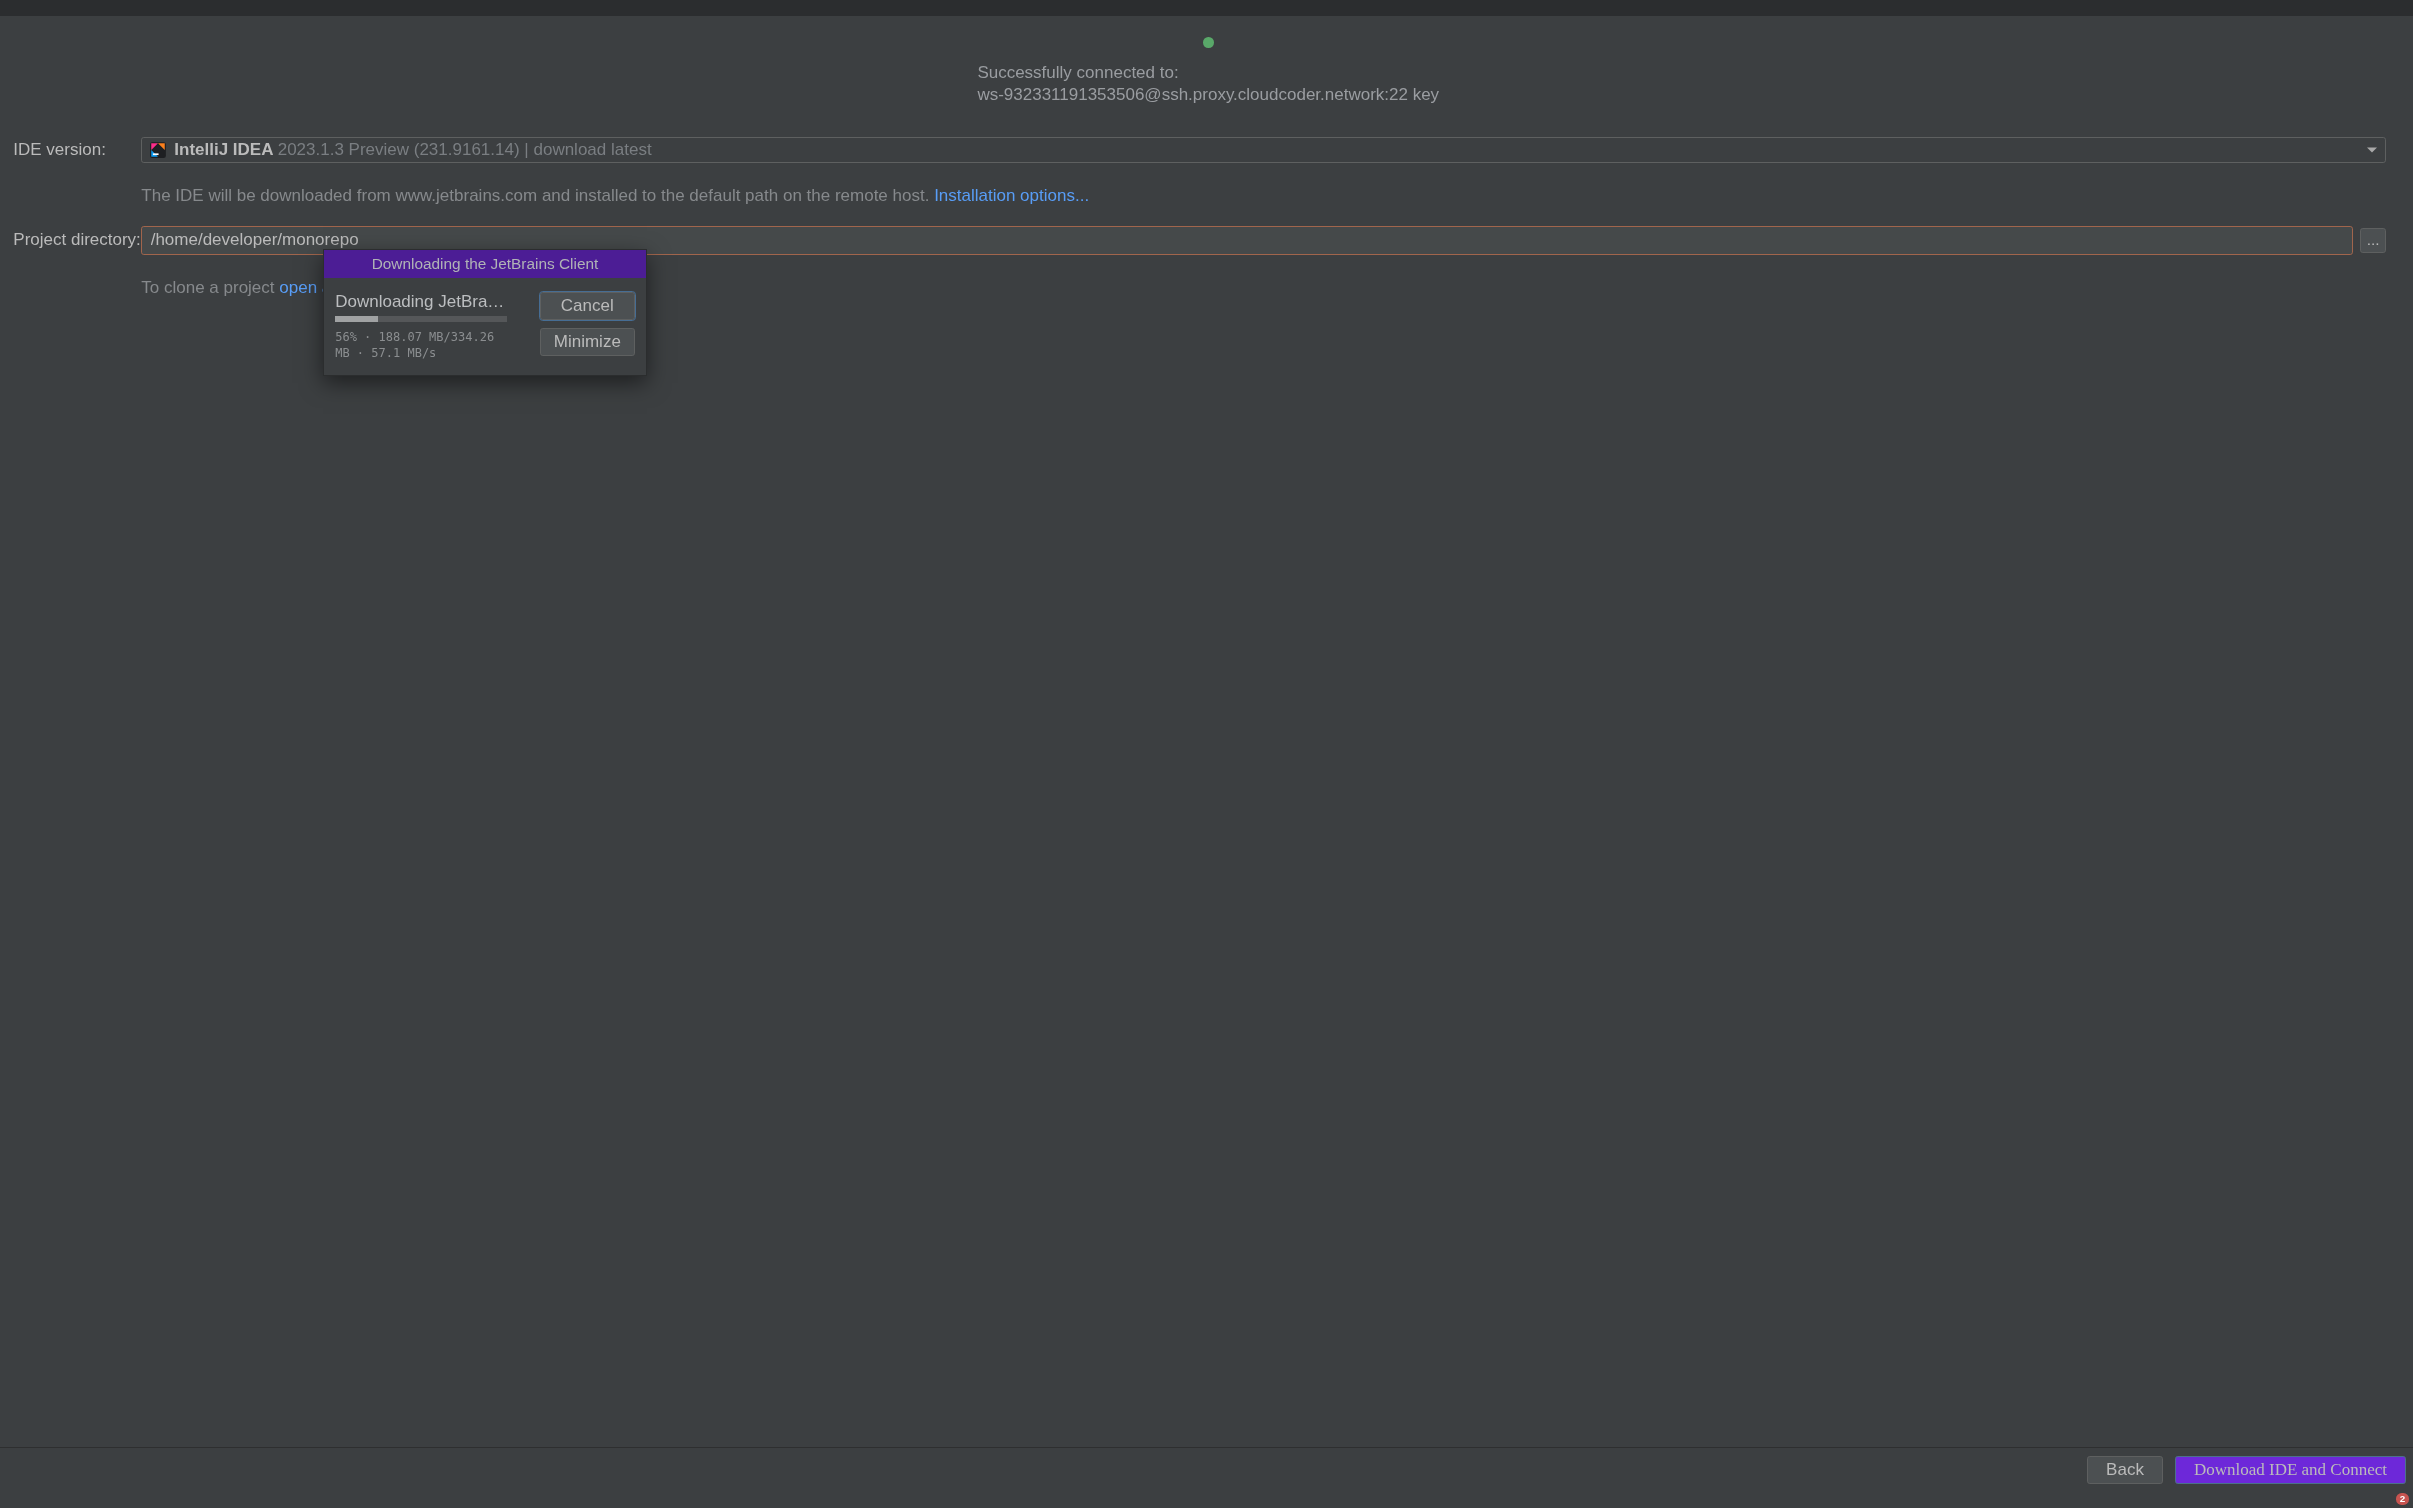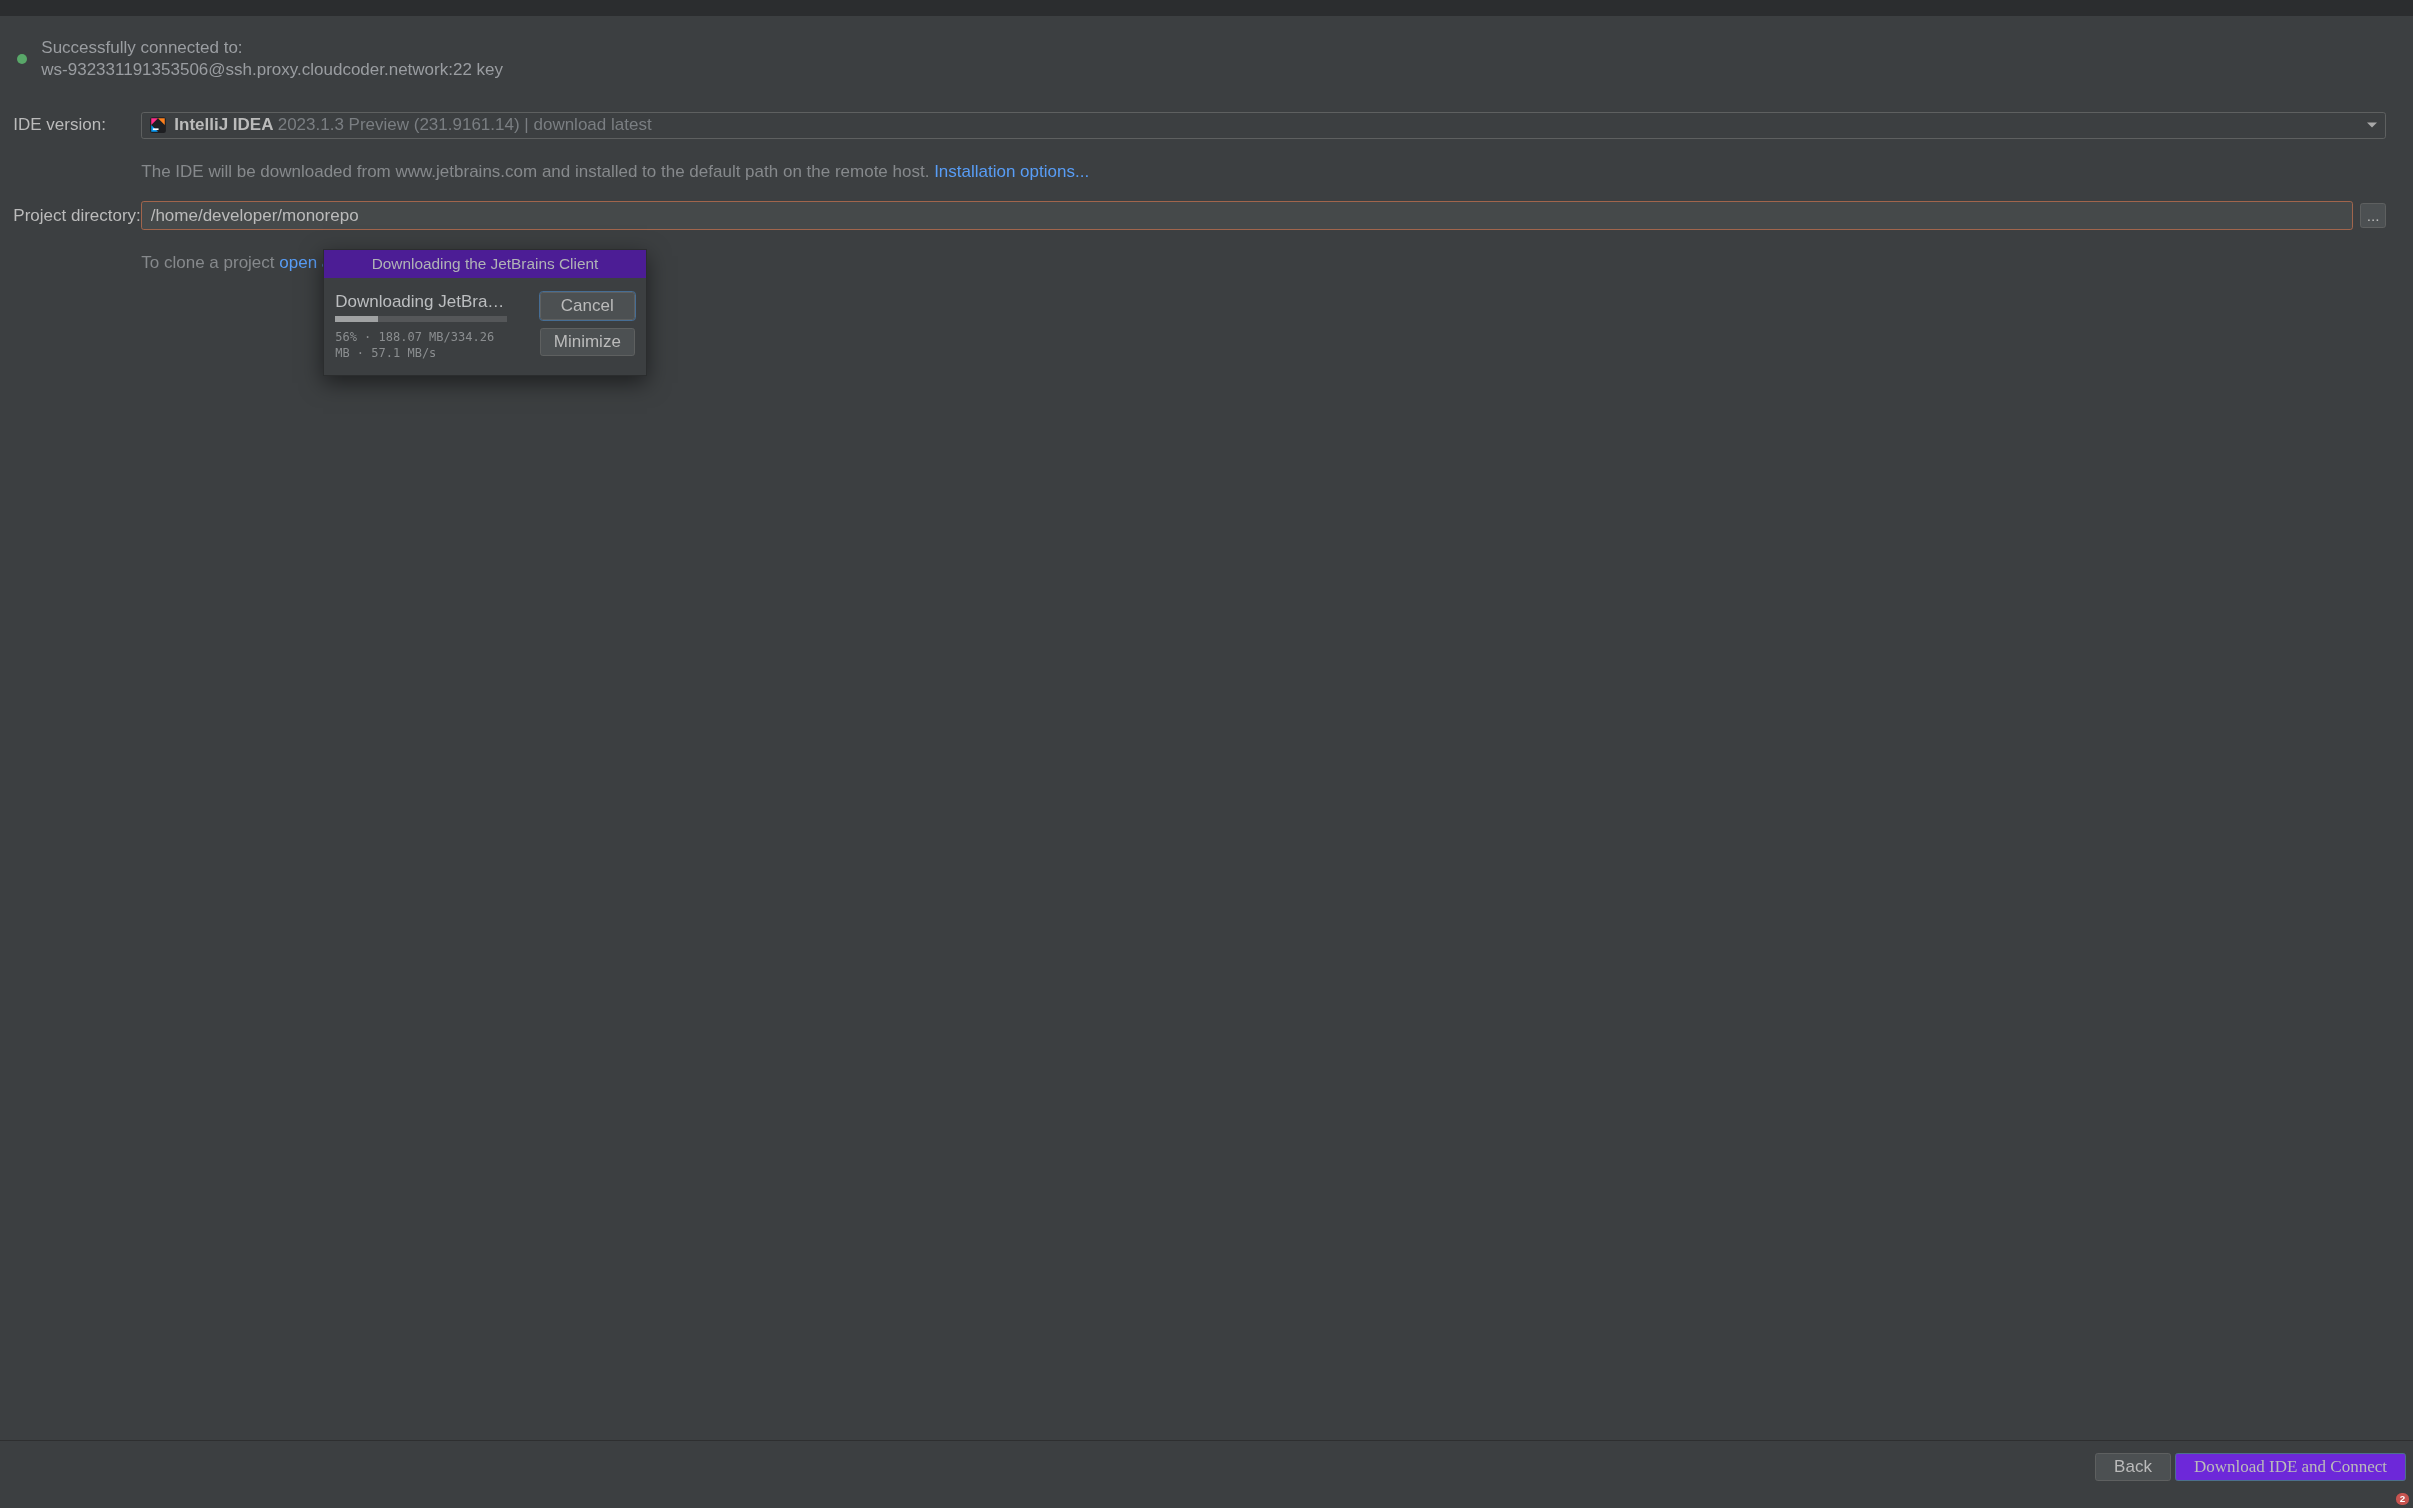--- a/index.html
+++ b/index.html
@@ -25,20 +25,21 @@
     font-size: 24px;
     font-weight: 700;
     margin-bottom: 26.5px;
   }
   .status-row {
     display: flex;
     align-items: center;
     gap: 14px;
     margin-bottom: 31px;
     padding-left: 3.5px;
+    flex-direction: column;
   }
   .status-dot {
     width: 10.5px;
     height: 10.5px;
     border-radius: 50%;
     background: #59a869;
     flex-shrink: 0;
   }
   .status-text {
     color: #9a9da1;
@@ -123,26 +124,26 @@
     font-size: 15.4px;
     display:flex;
     align-items:center;
     justify-content:center;
   }
   .bottom-bar {
     position: absolute;
     bottom: 0;
     left: 0; right: 0;
     border-top: 0.7px solid #2e2f30;
-    height: 68px;
+    height: 61px;
     display:flex;
     justify-content:flex-end;
     align-items:center;
     padding: 0 7px 15.4px 0;
-    gap: 4px;
+    gap: 12px;
   }
   .btn {
     height: 28px;
     padding: 0 18px;
     border-radius: 2.8px;
     font-size: 17px;
     cursor: pointer;
     display:flex; align-items:center; justify-content:center;
   }
   .btn-secondary {

